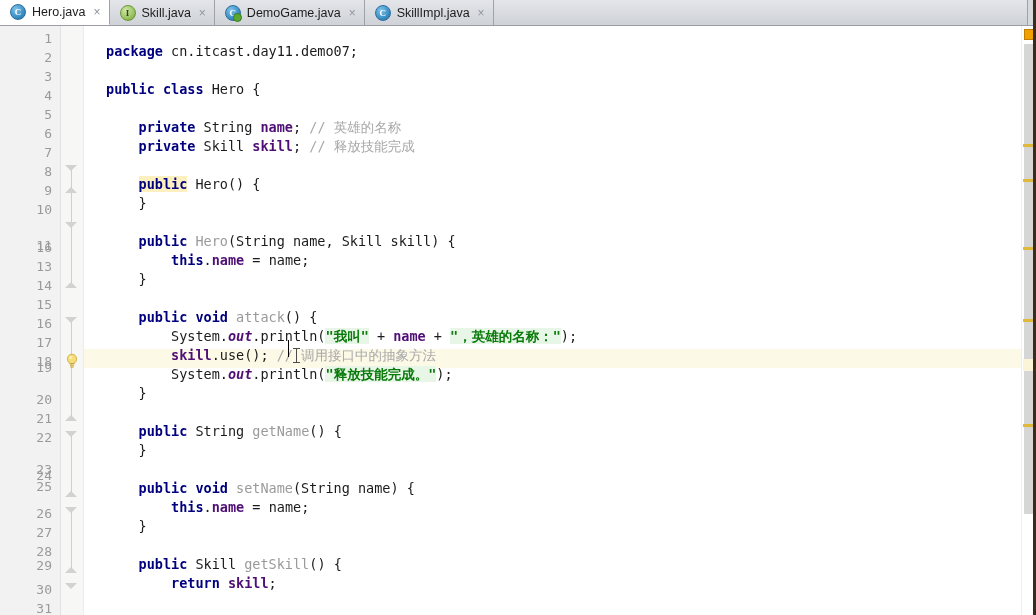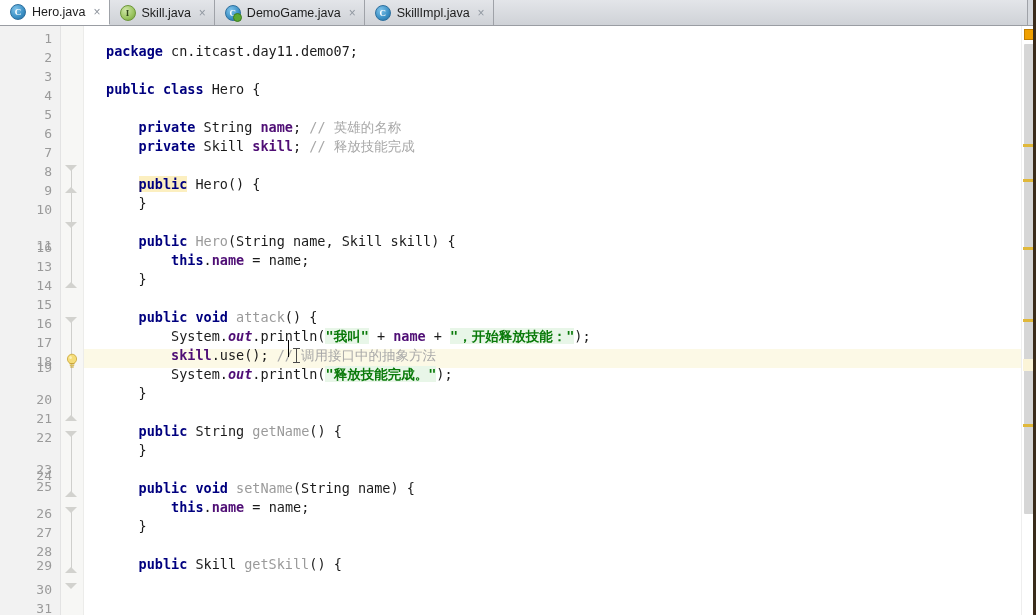--- a/index.html
+++ b/index.html
@@ -396,21 +396,21 @@
 
       <div class="line">        <span class="kw">this</span><span class="punc">.</span><span class="fld">name</span> <span class="punc">=</span> <span class="plain">name;</span></div>
 
 
       <div class="line">    <span class="punc">}</span></div>
 
       <div class="line"> </div>
 
       <div class="line">    <span class="kw">public void</span> <span class="meth">attack</span><span class="plain">() {</span></div>
 
-      <div class="line">        <span class="plain">System.</span><span class="ital">out</span><span class="plain">.println(</span><span class="str">"<span>我叫</span>"</span><span class="plain"> + </span><span class="fld">name</span><span class="plain"> + </span><span class="str">"<span>，开始释放技能：</span>"</span><span class="plain">);</span></div>
+      <div class="line">        <span class="plain">System.</span><span class="ital">out</span><span class="plain">.println(</span><span class="str">"<span>我叫</span>"</span><span class="plain"> + </span><span class="fld">name</span><span class="plain"> + </span><span class="str">"<span>，英雄的名称：</span>"</span><span class="plain">);</span></div>
 
       <div class="line">        <span class="fld">skill</span><span class="plain">.use(); </span><span class="cmt">// <span>调用接口中的抽象方法</span></span></div>
 
       <div class="line">        <span class="plain">System.</span><span class="ital">out</span><span class="plain">.println(</span><span class="str">"<span>释放技能完成。</span>"</span><span class="plain">);</span></div>
 
       <div class="line">    <span class="punc">}</span></div>
 
       <div class="line"> </div>
 
       <div class="line">    <span class="kw">public</span> <span class="type">String</span> <span class="meth">getName</span><span class="plain">() {</span></div>
@@ -423,20 +423,21 @@
       <div class="line">    <span class="kw">public void</span> <span class="meth">setName</span><span class="plain">(String name) {</span></div>
 
       <div class="line">        <span class="kw">this</span><span class="punc">.</span><span class="fld">name</span> <span class="punc">=</span> <span class="plain">name;</span></div>
 
       <div class="line">    <span class="punc">}</span></div>
 
       <div class="line"> </div>
 
       <div class="line">    <span class="kw">public</span> <span class="type">Skill</span> <span class="meth">getSkill</span><span class="plain">() {</span></div>
 
+      <div class="line">        <span class="kw">return</span> <span class="fld">skill</span><span class="punc">;</span></div>
     </div>
 
     <div class="mouse-cursor" style="left:212px;top:322px"></div>
     <div class="text-caret" style="left:204px;top:314px"></div>
   </div>
 
   <div class="markerbar">
     <div class="scroll-track"></div>
     <div class="scroll-thumb" style="top:18px;height:470px"></div>
     <div class="err-square" style="top:3px"></div>

